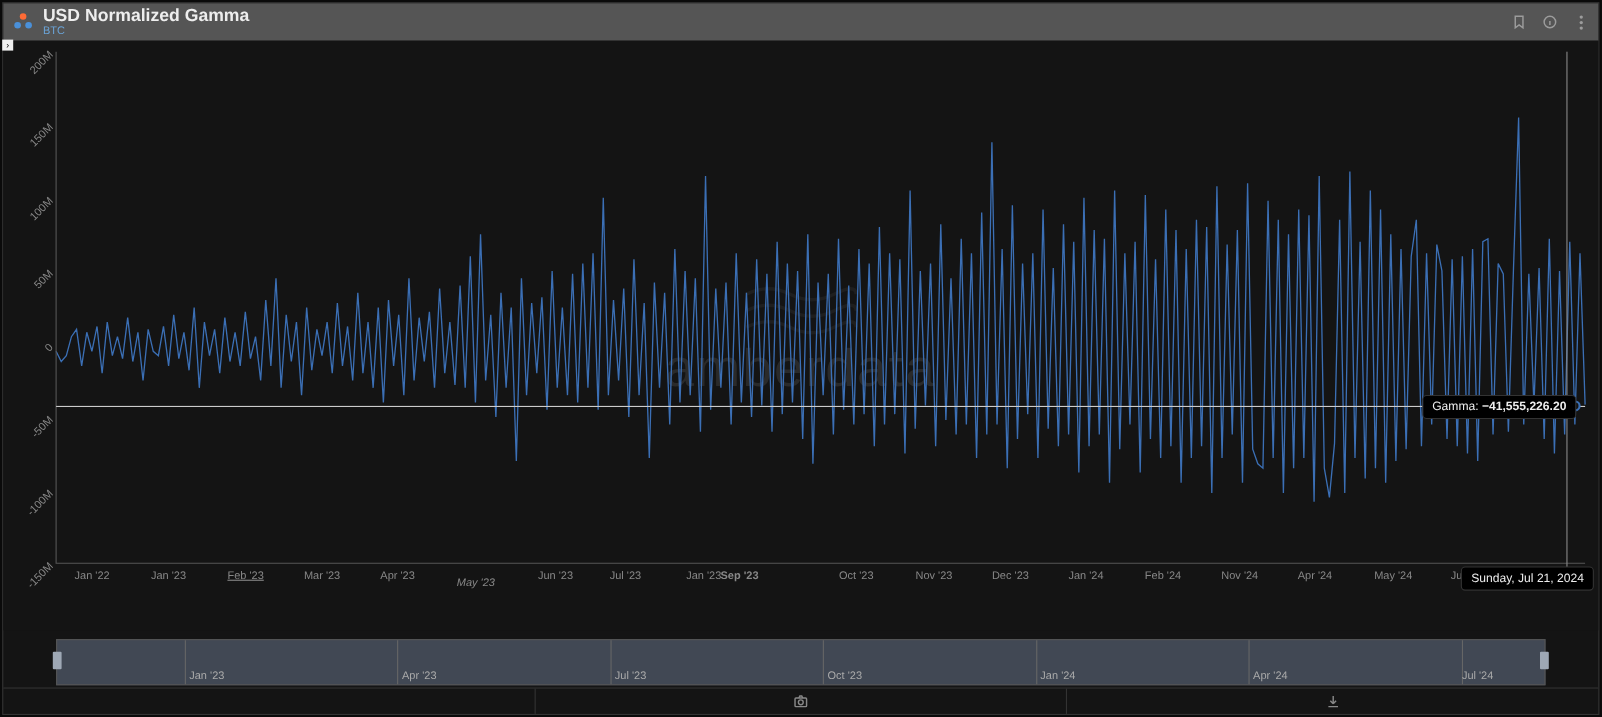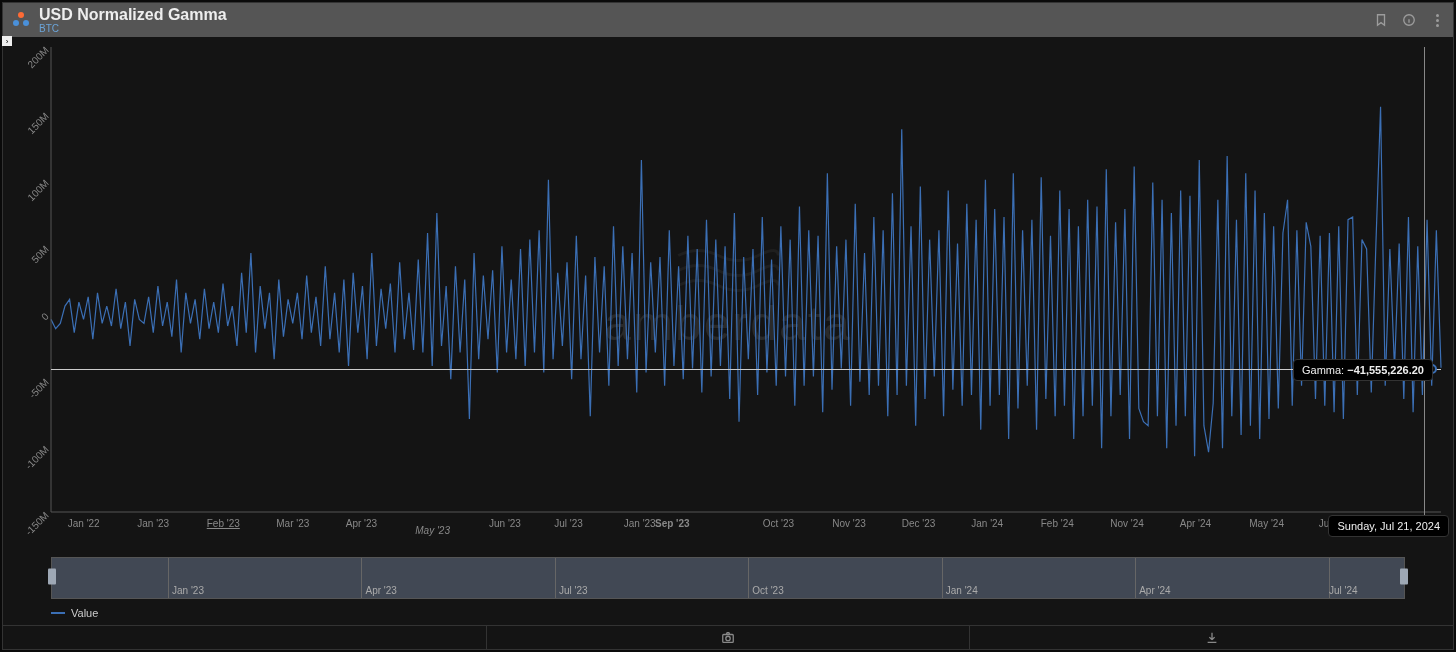--- a/index.html
+++ b/index.html
@@ -294,24 +294,20 @@
         <div class="nav-label" style="left: 700.343px;">Oct '23</div>
         <div class="nav-divider" style="left: 889.771px;"></div>
         <div class="nav-label" style="left: 893.771px;">Jan '24</div>
         <div class="nav-divider" style="left: 1083.2px;"></div>
         <div class="nav-label" style="left: 1087.2px;">Apr '24</div>
         <div class="nav-divider" style="left: 1276.63px;"></div>
         <div class="nav-label" style="left: 1277px;">Jul '24</div>
       </div>
   </div>
 
-  <div class="legend">
-    <div class="legend-line"></div>
-    <span>Value</span>
-  </div>
 
 
   <div class="footer">
     <div class="footer-cell"></div>
     <div class="footer-cell">
       <svg viewBox="0 0 16 16">
           <rect x="2" y="4" width="12" height="9" rx="1"></rect>
           <circle cx="8" cy="8.5" r="2.5"></circle>
           <path d="M6 4l1-2h2l1 2"></path>
         </svg>

